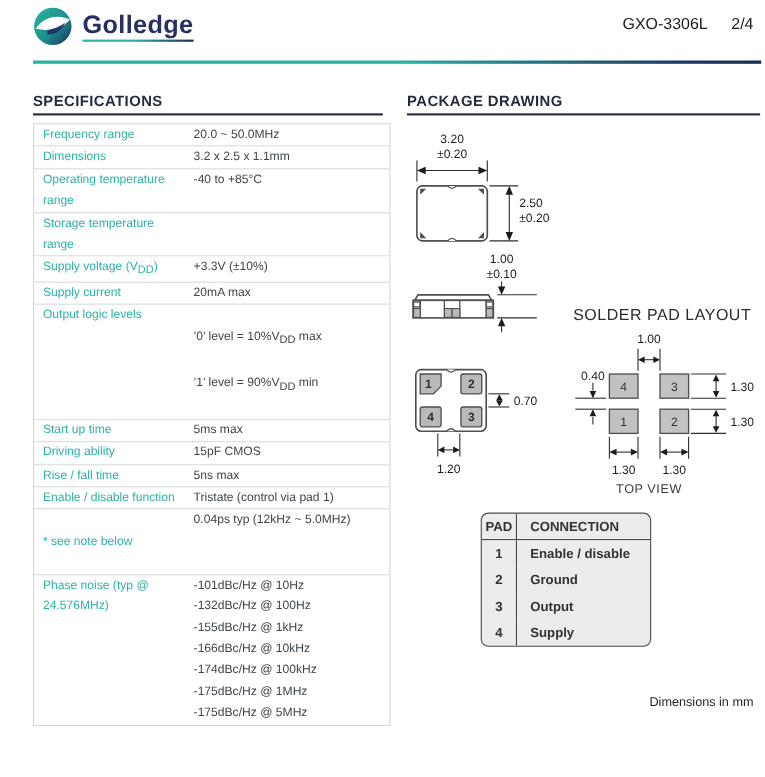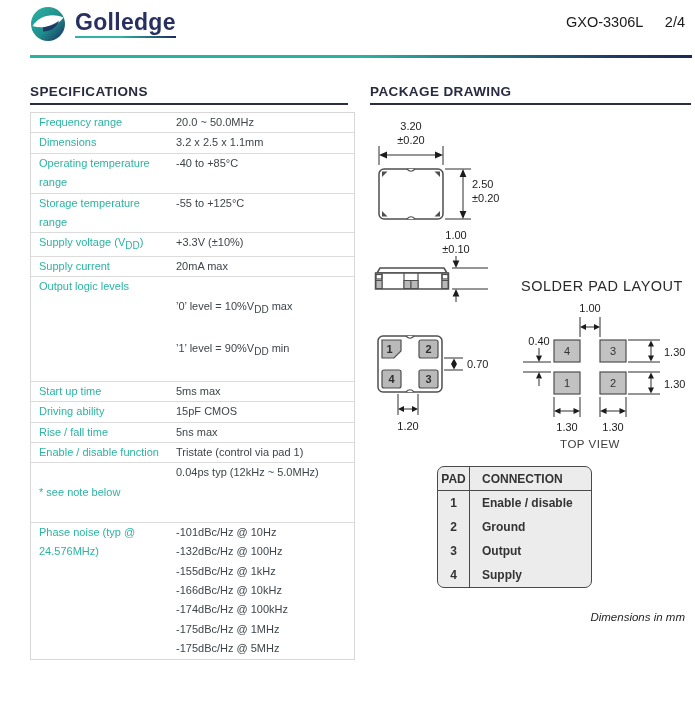--- a/index.html
+++ b/index.html
@@ -60,21 +60,21 @@
 
   
   .pad-table{position:absolute;left:67px;top:382px;width:155px;box-sizing:border-box;
         border:1.5px solid #4a4a4a;border-radius:7px;background:#ececec;overflow:hidden;
         font-size:12px;color:#333;}
   .pt-row{display:flex;height:24px;align-items:center;font-weight:bold;}
   .pt-header{height:23px;border-bottom:1.5px solid #4a4a4a;}
   .pt-pad{width:32px;flex:0 0 32px;height:100%;display:flex;align-items:center;justify-content:center;
         border-right:1.5px solid #4a4a4a;box-sizing:border-box;}
   .pt-conn{padding-left:12px;}
-  .units-note{position:absolute;top:527px;right:10px;font-size:11.5px;color:#1f1f1f;font-style:italic;}
+  .units-note{position:absolute;top:549px;right:10px;font-size:11.5px;color:#1f1f1f;}
 </style>
 </head>
 <body>
 
 <div class="page">
 
   <div class="logo">
     <svg width="36" height="36" viewBox="0 0 36 36">
       <defs>
         <linearGradient id="lg1" x1="0" y1="0" x2="1" y2="1">
@@ -114,21 +114,20 @@
         <div class="sval">3.2 x 2.5 x 1.1mm</div>
       </div>
       <div class="srow">
         <div class="slabel">Operating temperature
 range</div>
         <div class="sval">-40 to +85°C</div>
       </div>
       <div class="srow">
         <div class="slabel">Storage temperature
 range</div>
-        <div class="sval">-55 to +125°C</div>
       </div>
       <div class="srow">
         <div class="slabel"><span>Supply voltage (V</span><sub>DD</sub><span>)</span></div>
         <div class="sval">+3.3V (±10%)</div>
       </div>
       <div class="srow">
         <div class="slabel">Supply current</div>
         <div class="sval">20mA max</div>
       </div>
       <div class="srow">

